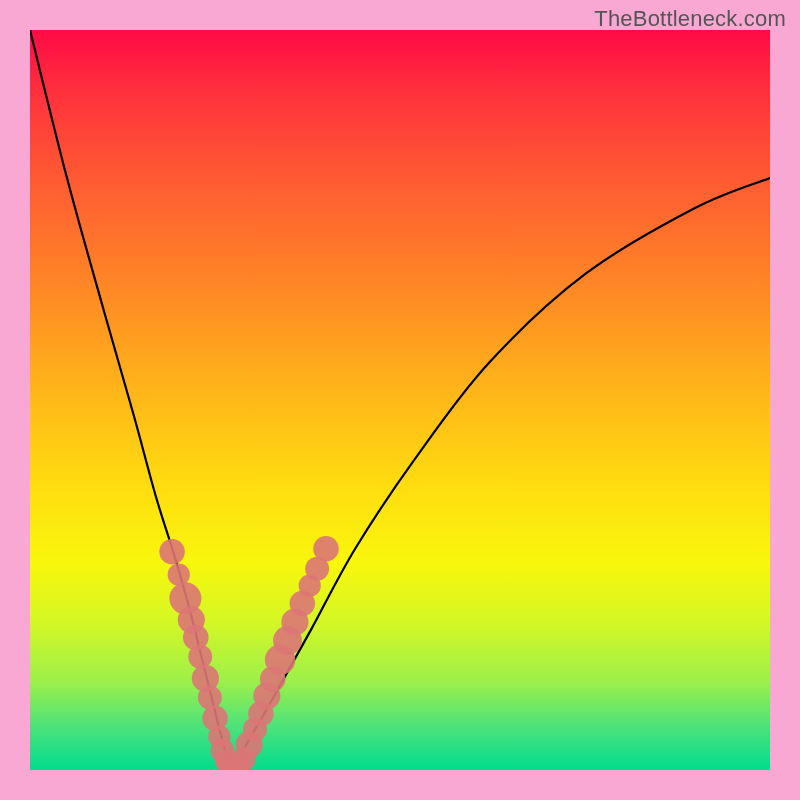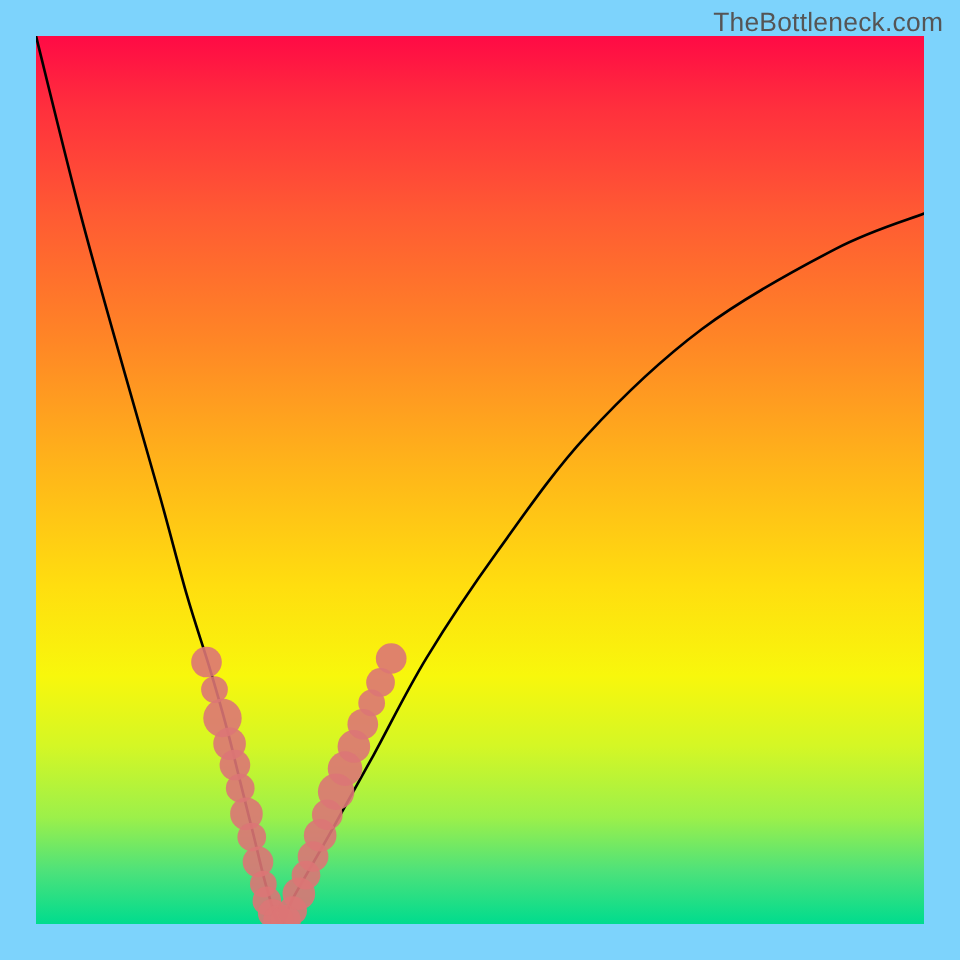--- a/index.html
+++ b/index.html
@@ -8,21 +8,21 @@
     width: 800px;
     height: 800px;
     overflow: hidden;
     background: #000;
     font-family: Arial, Helvetica, sans-serif;
   }
   .outer {
     position: relative;
     width: 800px;
     height: 800px;
-    background: #7dd3fc;
+    background: #f9a8d4;
   }
   .watermark {
     position: absolute;
     top: 6px;
     right: 14px;
     color: #555;
     font-size: 22px;
     font-weight: 500;
     letter-spacing: 0.2px;
     z-index: 50;

